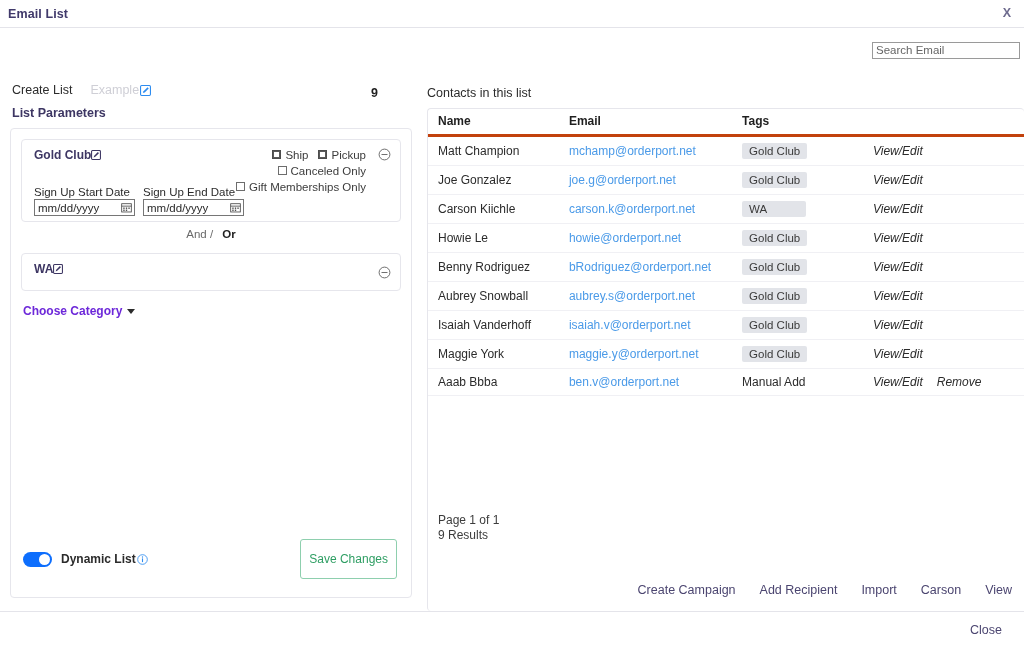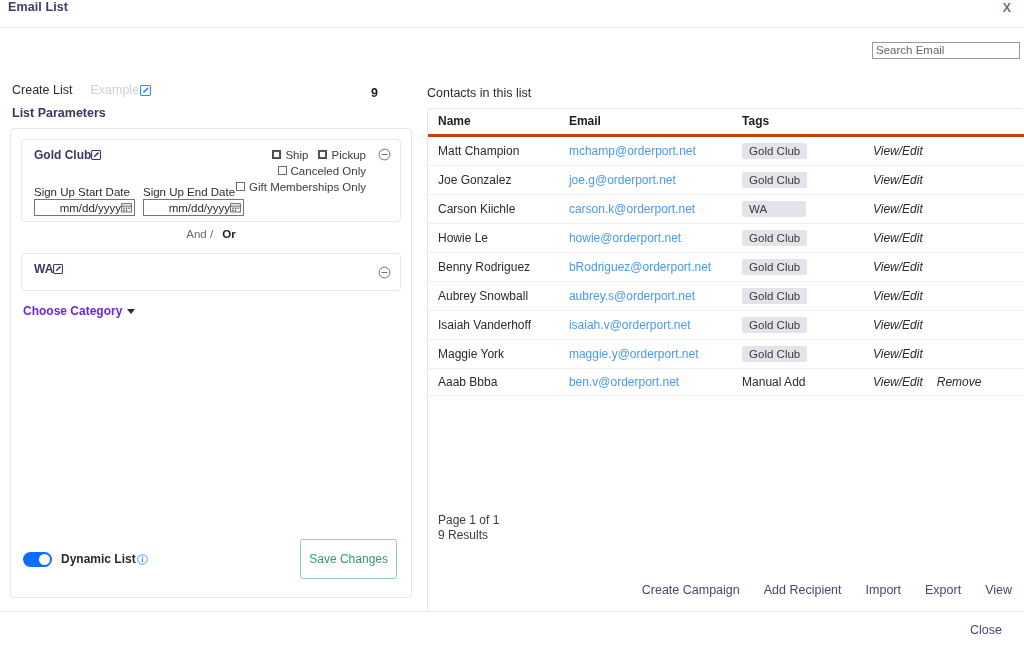--- a/index.html
+++ b/index.html
@@ -8,21 +8,21 @@
     width: 1024px; height: 647px;
     background: #ffffff;
     font-family: "Liberation Sans", sans-serif;
     -webkit-font-smoothing: antialiased;
   }
   .modal { position: relative; width: 1024px; height: 647px; overflow: hidden; background:#fff; }
 
   
   .modal-header {
     height: 28px;
-    display: flex; justify-content: space-between;
+    display: flex; align-items: center; justify-content: space-between;
     padding: 0 10px 0 8px;
     border-bottom: 1px solid #e4e4ea;
   }
   .modal-title {
     font-size: 12.5px; font-weight: bold; color: #413a6b; letter-spacing: .1px;
   }
   .close-x {
     font-size: 12.5px; font-weight: bold; color: #6e6b8e; cursor: pointer;
     line-height: 1; padding: 2px 3px;
   }
@@ -99,21 +99,21 @@
     content: ""; position: absolute; left: 1px; top: 1px;
     width: 5px; height: 5px; background: #fff;
   }
   .check-txt { cursor: pointer; }
 
   .dates { position: absolute; left: 12px; top: 46px; display: flex; gap: 8px; }
   .date-field { display: flex; flex-direction: column; }
   .date-label { font-size: 11.5px; color: #2b2b2b; margin-bottom: 1px; }
   .date-box {
     width: 101px; height: 17px; border: 1px solid #767676; background:#fff;
-    display: flex; align-items: center; justify-content: flex-end;
+    display: flex; align-items: center; justify-content: space-between;
     padding: 0 2px 0 3px; cursor: text;
   }
   .date-box span { font-size: 11.5px; color: #2b2b2b; }
   .cal-ico { line-height: 0; }
 
   .andor {
     text-align: center; font-size: 11.5px; color: #3c3c3c;
     margin-top: 6px; user-select: none;
   }
   .andor .and { color: #6a6a6a; cursor: pointer; }
@@ -456,21 +456,21 @@
 
         <div class="pagination">
           <div>Page 1 of 1</div>
           <div>9 Results</div>
         </div>
 
         <div class="table-actions" id="table-actions">
             <a>Create Campaign</a>
             <a>Add Recipient</a>
             <a>Import</a>
-            <a>Export</a>
+            <a>Carson</a>
             <a>View</a>
           </div>
       </div>
     </div>
   </div>
 
   <div class="modal-footer">
     <button class="close-btn">Close</button>
   </div>
 </div>

